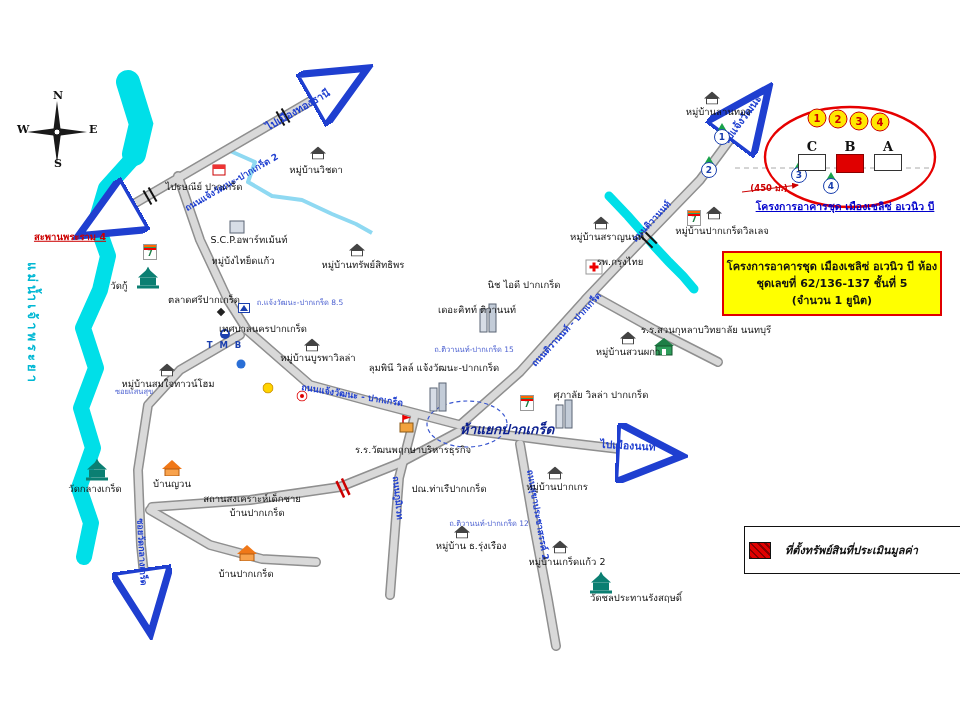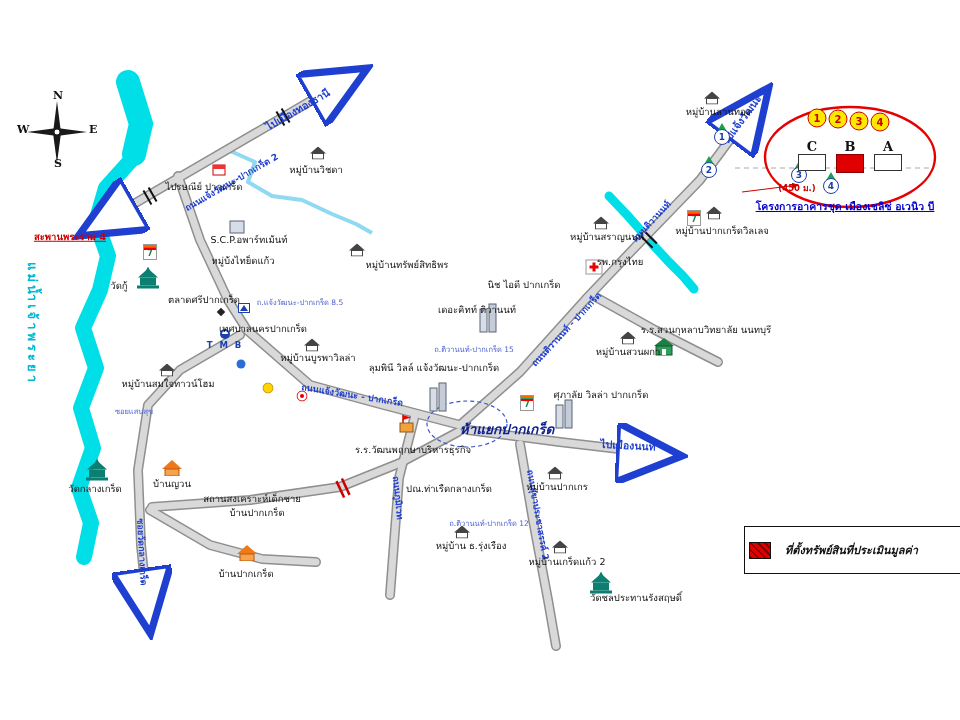--- a/index.html
+++ b/index.html
@@ -53,21 +53,21 @@
   .bl-box{width:26px;height:15px;background:#fff;border:1.4px solid #333;margin-top:1px;}
   .bldg.subject .bl-box{background:#e00000;border-color:#8a0000;height:17px;}
 
   
   .link-label{position:absolute;left:752px;top:200px;width:186px;text-align:center;
        color:#0000cc;font-size:10.5px;font-weight:bold;text-decoration:underline;z-index:6;line-height:1.25;}
   .callout{position:absolute;left:722px;top:251px;width:212px;background:#ffff00;
        border:2px solid #e00000;text-align:center;font-weight:bold;font-size:11px;color:#111;
        padding:5px 2px;line-height:1.55;z-index:6;}
   .dist-note{position:absolute;left:769px;top:188px;transform:translate(-50%,-50%);
-       color:#cc0000;font-size:8.5px;font-weight:bold;z-index:6;white-space:nowrap;margin-left:28px;}
+       color:#cc0000;font-size:8.5px;font-weight:bold;z-index:6;white-space:nowrap;}
 
   
   .legend{position:absolute;left:744px;top:526px;width:228px;background:#fff;
        border:1.6px solid #111;z-index:6;padding:8px 2px;box-sizing:border-box;}
   .lg-row{display:flex;align-items:center;gap:12px;height:30px;}
   .lg-sym{width:26px;display:flex;justify-content:center;flex:0 0 26px;}
   .lg-txt{font-size:11px;font-weight:bold;font-style:italic;color:#111;white-space:nowrap;}
   .subject-square{width:20px;height:15px;border:1px solid #111;background:#e00000;
        background-image:repeating-linear-gradient(45deg,rgba(0,0,0,.4) 0 2px,transparent 2px 5px);}
   .comparable-circle{width:16px;height:16px;border-radius:50%;background:#ffe800;border:1.2px solid #111;}
@@ -306,40 +306,40 @@
       <div class="lbl road" style="left: 232px; top: 183px; transform: translate(-50%, -50%) rotate(-30deg);">ถนนแจ้งวัฒนะ-ปากเกร็ด 2</div>
       <div class="lbl road" style="left: 352px; top: 396px; transform: translate(-50%, -50%) rotate(9deg);">ถนนแจ้งวัฒนะ - ปากเกร็ด</div>
       <div class="lbl road" style="left: 567px; top: 330px; transform: translate(-50%, -50%) rotate(-47deg);">ถนนติวานนท์ - ปากเกร็ด</div>
       <div class="lbl road" style="left: 652px; top: 222px; transform: translate(-50%, -50%) rotate(-47deg);">ถนนติวานนท์</div>
       <div class="lbl road" style="left: 537px; top: 515px; transform: translate(-50%, -50%) rotate(80deg);">ถนนสุขาประชาสรรค์ 2</div>
       <div class="lbl road" style="left: 397px; top: 498px; transform: translate(-50%, -50%) rotate(84deg);">ถนนภูมิเวท</div>
       <div class="lbl road" style="left: 141px; top: 552px; transform: translate(-50%, -50%) rotate(87deg);">ซอยวัดกลางเกร็ด</div>
       <div class="lbl soi" style="left: 474px; top: 350px; transform: translate(-50%, -50%);">ถ.ติวานนท์-ปากเกร็ด 15</div>
       <div class="lbl soi" style="left: 489px; top: 524px; transform: translate(-50%, -50%);">ถ.ติวานนท์-ปากเกร็ด 12</div>
       <div class="lbl soi" style="left: 300px; top: 303px; transform: translate(-50%, -50%);">ถ.แจ้งวัฒนะ-ปากเกร็ด 8.5</div>
-      <div class="lbl soi" style="left: 134px; top: 412px; transform: translate(-50%, -50%);">ซอยแสนสุข</div>
+      <div class="lbl soi" style="left: 134px; top: 392px; transform: translate(-50%, -50%);">ซอยแสนสุข</div>
       <div class="lbl red" style="left: 70px; top: 237px; transform: translate(-50%, -50%);">สะพานพระราม 4</div>
       <div class="lbl place" style="left: 718px; top: 112px; transform: translate(-50%, -50%);">หมู่บ้านลานทอง</div>
       <div class="lbl place" style="left: 316px; top: 170px; transform: translate(-50%, -50%);">หมู่บ้านวิชดา</div>
       <div class="lbl place" style="left: 204px; top: 187px; transform: translate(-50%, -50%);">ไปรษณีย์ ปากเกร็ด</div>
       <div class="lbl place" style="left: 249px; top: 240px; transform: translate(-50%, -50%);">S.C.P.อพาร์ทเม้นท์</div>
       <div class="lbl place" style="left: 243px; top: 261px; transform: translate(-50%, -50%);">หมู่บ้งไทย็ดแก้ว</div>
-      <div class="lbl place" style="left: 363px; top: 265px; transform: translate(-50%, -50%); margin-left: 44px;">หมู่บ้านทรัพย์สิทธิพร</div>
+      <div class="lbl place" style="left: 363px; top: 265px; transform: translate(-50%, -50%);">หมู่บ้านทรัพย์สิทธิพร</div>
       <div class="lbl place" style="left: 119px; top: 286px; transform: translate(-50%, -50%);">วัดกู้</div>
       <div class="lbl place" style="left: 204px; top: 300px; transform: translate(-50%, -50%);">ตลาดศรีปากเกร็ด</div>
       <div class="lbl place" style="left: 263px; top: 329px; transform: translate(-50%, -50%);">เทศบาลนครปากเกร็ด</div>
       <div class="lbl tmb" style="left: 225px; top: 346px; transform: translate(-50%, -50%);">T M B</div>
       <div class="lbl place" style="left: 318px; top: 358px; transform: translate(-50%, -50%);">หมู่บ้านบูรพาวิลล่า</div>
       <div class="lbl place" style="left: 168px; top: 384px; transform: translate(-50%, -50%);">หมู่บ้านสมใจทาวน์โฮม</div>
       <div class="lbl place" style="left: 95px; top: 489px; transform: translate(-50%, -50%);">วัดกลางเกร็ด</div>
       <div class="lbl place" style="left: 172px; top: 484px; transform: translate(-50%, -50%);">บ้านญวน</div>
       <div class="lbl place" style="left: 252px; top: 499px; transform: translate(-50%, -50%);">สถานสงเคราะห์เด็กชาย</div>
       <div class="lbl place" style="left: 257px; top: 513px; transform: translate(-50%, -50%);">บ้านปากเกร็ด</div>
       <div class="lbl place" style="left: 246px; top: 574px; transform: translate(-50%, -50%);">บ้านปากเกร็ด</div>
-      <div class="lbl place" style="left: 449px; top: 489px; transform: translate(-50%, -50%);">ปณ.ท่าเรืดกลางเกร็ด</div>
+      <div class="lbl place" style="left: 449px; top: 489px; transform: translate(-50%, -50%);">ปณ.ท่าเรืปากเกร็ด</div>
       <div class="lbl place" style="left: 557px; top: 487px; transform: translate(-50%, -50%);">หมู่บ้านปากเกร</div>
       <div class="lbl place" style="left: 471px; top: 546px; transform: translate(-50%, -50%);">หมู่บ้าน ธ.รุ่งเรือง</div>
       <div class="lbl place" style="left: 567px; top: 562px; transform: translate(-50%, -50%);">หมู่บ้านเกร็ดแก้ว 2</div>
       <div class="lbl place" style="left: 636px; top: 598px; transform: translate(-50%, -50%);">วัดชลประทานรังสฤษดิ์</div>
       <div class="lbl place" style="left: 607px; top: 237px; transform: translate(-50%, -50%);">หมู่บ้านสราญนนท์</div>
       <div class="lbl place" style="left: 722px; top: 231px; transform: translate(-50%, -50%);">หมู่บ้านปากเกร็ดวิลเลจ</div>
       <div class="lbl place" style="left: 620px; top: 262px; transform: translate(-50%, -50%);">รพ.กรุงไทย</div>
       <div class="lbl place" style="left: 524px; top: 285px; transform: translate(-50%, -50%);">นิช ไอดี ปากเกร็ด</div>
       <div class="lbl place" style="left: 477px; top: 310px; transform: translate(-50%, -50%);">เดอะคิทท์ ติวานนท์</div>
       <div class="lbl place" style="left: 706px; top: 330px; transform: translate(-50%, -50%);">ร.ร.สวนกุหลาบวิทยาลัย นนทบุรี</div>
@@ -400,20 +400,25 @@
       <div class="bldg">
         <div class="bl-letter">A</div>
         <div class="bl-box"></div>
       </div>
     </div>
 
   <div class="dist-note">(450 ม.)</div>
 
   <div class="link-label">โครงการอาคารชุด เมืองเชลิซ่ อเวนิว บี</div>
 
+  <div class="callout">
+    <div>โครงการอาคารชุด เมืองเชลิซ่ อเวนิว บี  ห้อง</div>
+    <div>ชุดเลขที่ 62/136-137  ชั้นที่ 5</div>
+    <div>(จำนวน 1 ยูนิต)</div>
+  </div>
 
   <div class="legend">
     <div class="lg-row">
       <span class="lg-sym">
           <span class="subject-square"></span>
         </span>
       <span class="lg-txt">ที่ตั้งทรัพย์สินที่ประเมินมูลค่า</span>
     </div>
   </div>
 

